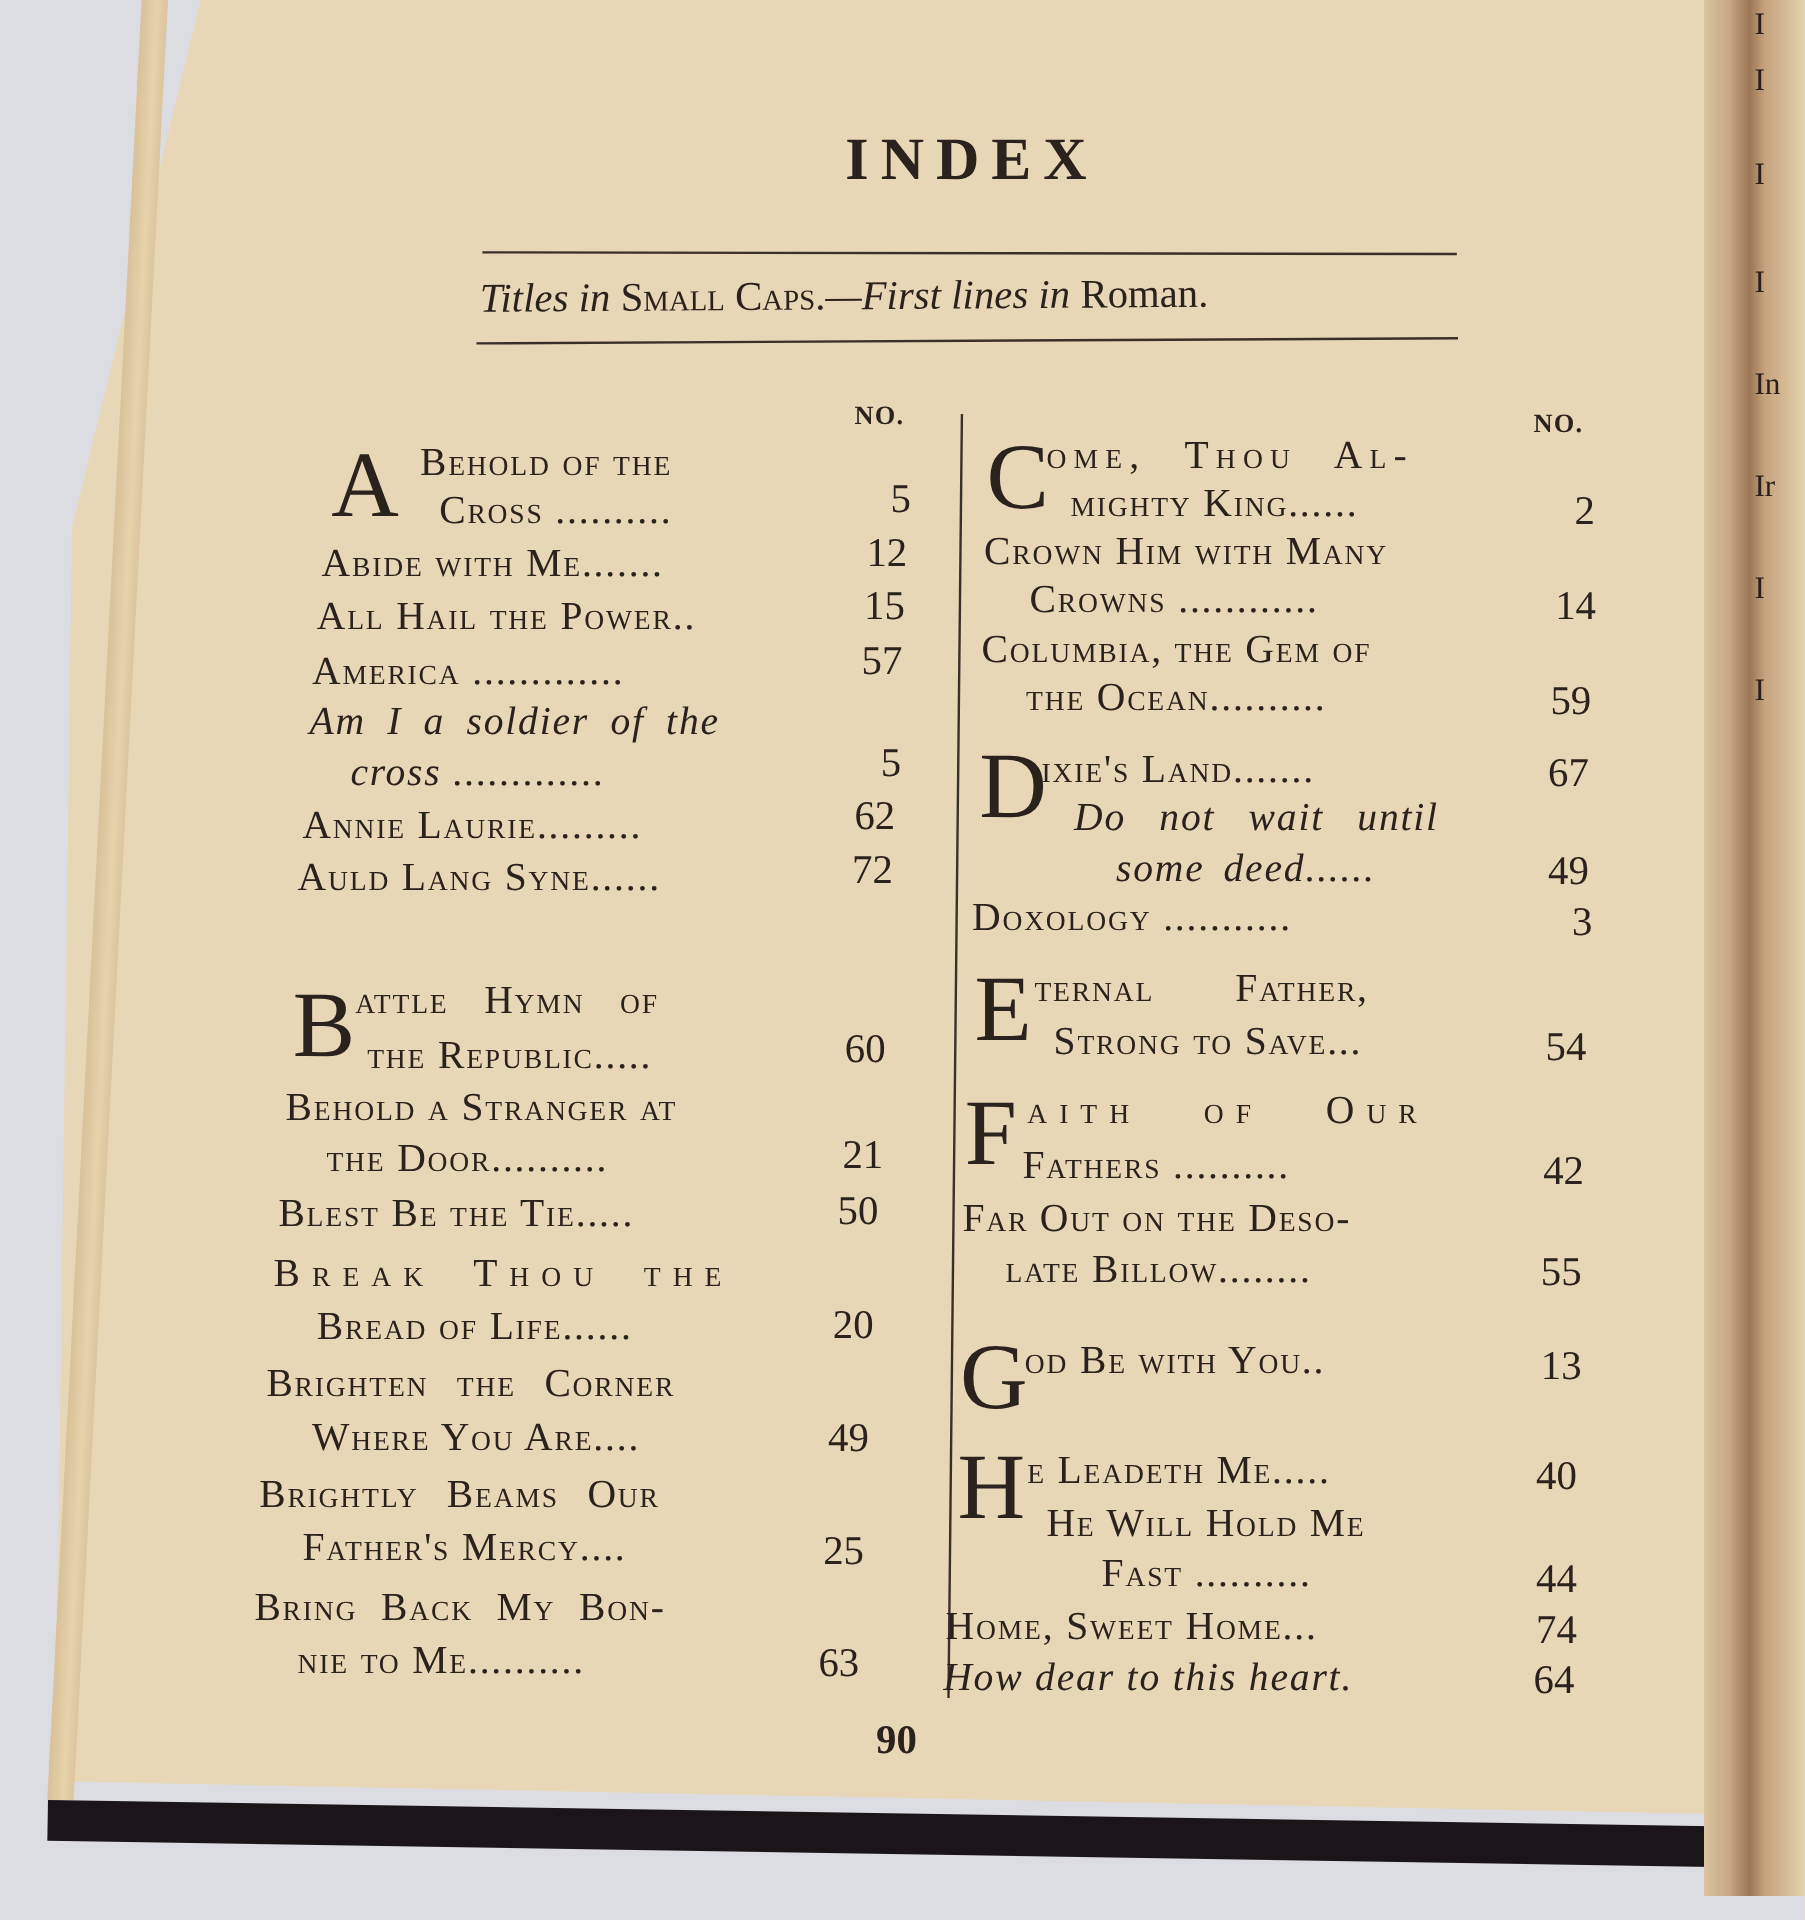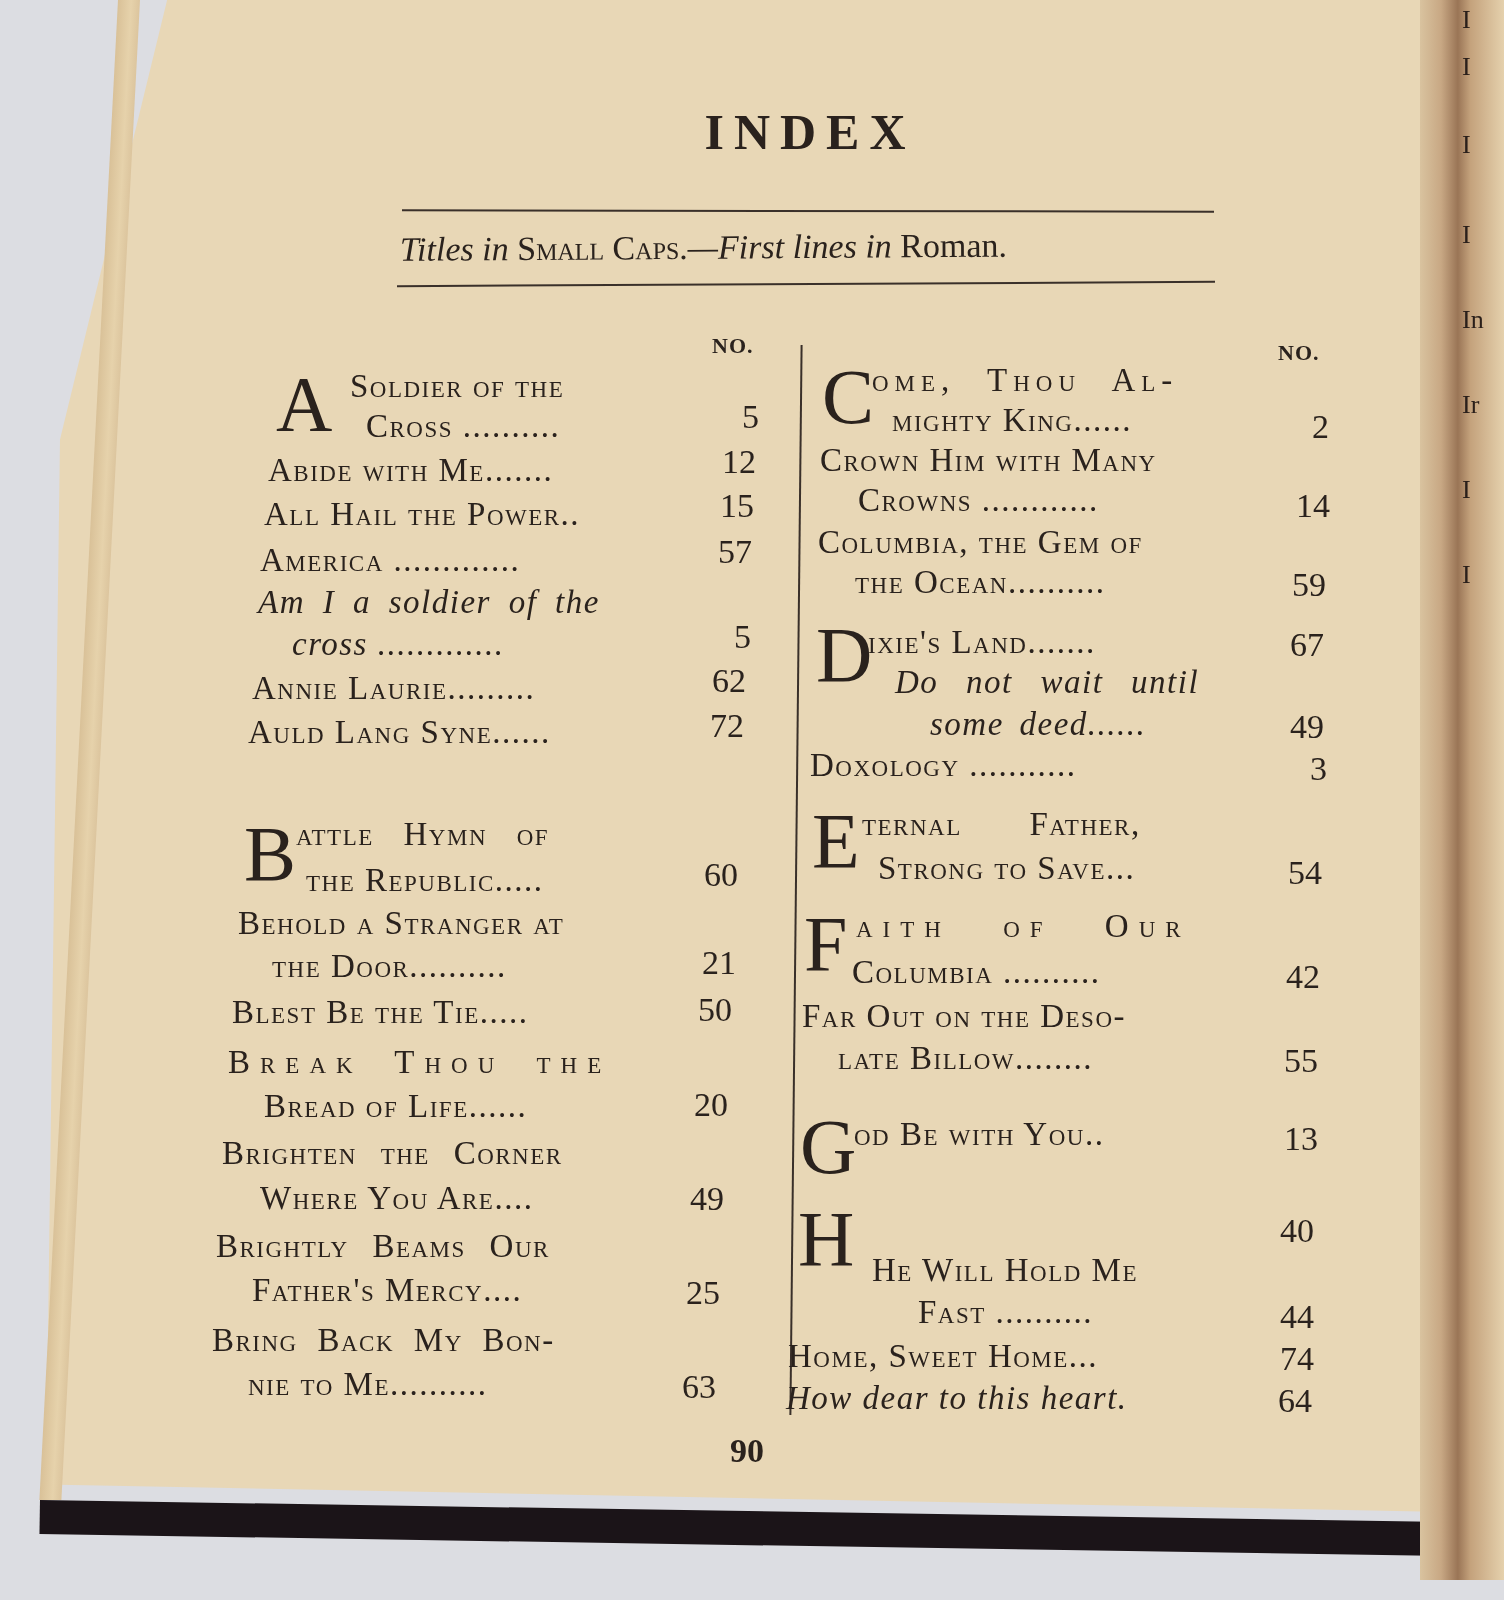--- a/index.html
+++ b/index.html
@@ -83,21 +83,21 @@
     <span class="sc">Small Caps.</span><i>—First lines in</i>
     <span>Roman.</span>
   </div>
   <div class="rule" style="left:397px;top:283px;width:818px;transform:rotate(-0.3deg)"></div>
 
   <div class="col-head" style="left:712px;top:333px">NO.</div>
   <div class="col-head" style="left:1278px;top:340px">NO.</div>
   <div class="divider"></div>
 
   <div class="drop" style="left:276px;top:365px">A</div>
-  <div class="entry" style="left:350px;top:366px">Soldier of the</div>
+  <div class="entry" style="left:350px;top:366px">Behold of the</div>
   <div class="entry" style="left:366px;top:406px">Cross ..........</div>
   <div class="num" style="left:742px;top:398px">5</div>
 
   <div class="entry" style="left:268px;top:450px">Abide with Me.......</div>
   <div class="num" style="left:722px;top:443px">12</div>
 
   <div class="entry" style="left:264px;top:494px">All Hail the Power..</div>
   <div class="num" style="left:720px;top:487px">15</div>
 
   <div class="entry" style="left:260px;top:540px">America .............</div>
@@ -165,32 +165,33 @@
   <div class="entry" style="left:810px;top:745px">Doxology ...........</div>
   <div class="num" style="left:1310px;top:750px">3</div>
 
   <div class="drop" style="left:812px;top:802px">E</div>
   <div class="entry" style="left:862px;top:804px;word-spacing:58px">ternal Father,</div>
   <div class="entry" style="left:878px;top:848px">Strong to Save...</div>
   <div class="num" style="left:1288px;top:854px">54</div>
 
   <div class="drop" style="left:804px;top:905px">F</div>
   <div class="entry" style="left:856px;top:906px;letter-spacing:10px;word-spacing:34px">aith of Our</div>
-  <div class="entry" style="left:852px;top:952px">Columbia ..........</div>
+  <div class="entry" style="left:852px;top:952px">Fathers ..........</div>
   <div class="num" style="left:1286px;top:958px">42</div>
 
   <div class="entry" style="left:838px;top:1038px">late Billow........</div>
   <div class="entry" style="left:802px;top:996px">Far Out on the Deso-</div>
   <div class="num" style="left:1284px;top:1042px">55</div>
 
   <div class="drop" style="left:800px;top:1108px">G</div>
   <div class="entry" style="left:854px;top:1114px">od Be with You..</div>
   <div class="num" style="left:1284px;top:1120px">13</div>
 
   <div class="drop" style="left:798px;top:1200px">H</div>
+  <div class="entry" style="left:856px;top:1206px">e Leadeth Me.....</div>
   <div class="num" style="left:1280px;top:1212px">40</div>
 
   <div class="entry" style="left:872px;top:1250px">He Will Hold Me</div>
   <div class="entry" style="left:918px;top:1292px">Fast ..........</div>
   <div class="num" style="left:1280px;top:1298px">44</div>
 
   <div class="entry" style="left:788px;top:1336px">Home, Sweet Home...</div>
   <div class="num" style="left:1280px;top:1340px">74</div>
 
   <div class="entry roman" style="left:786px;top:1378px">How dear to this heart.</div>

